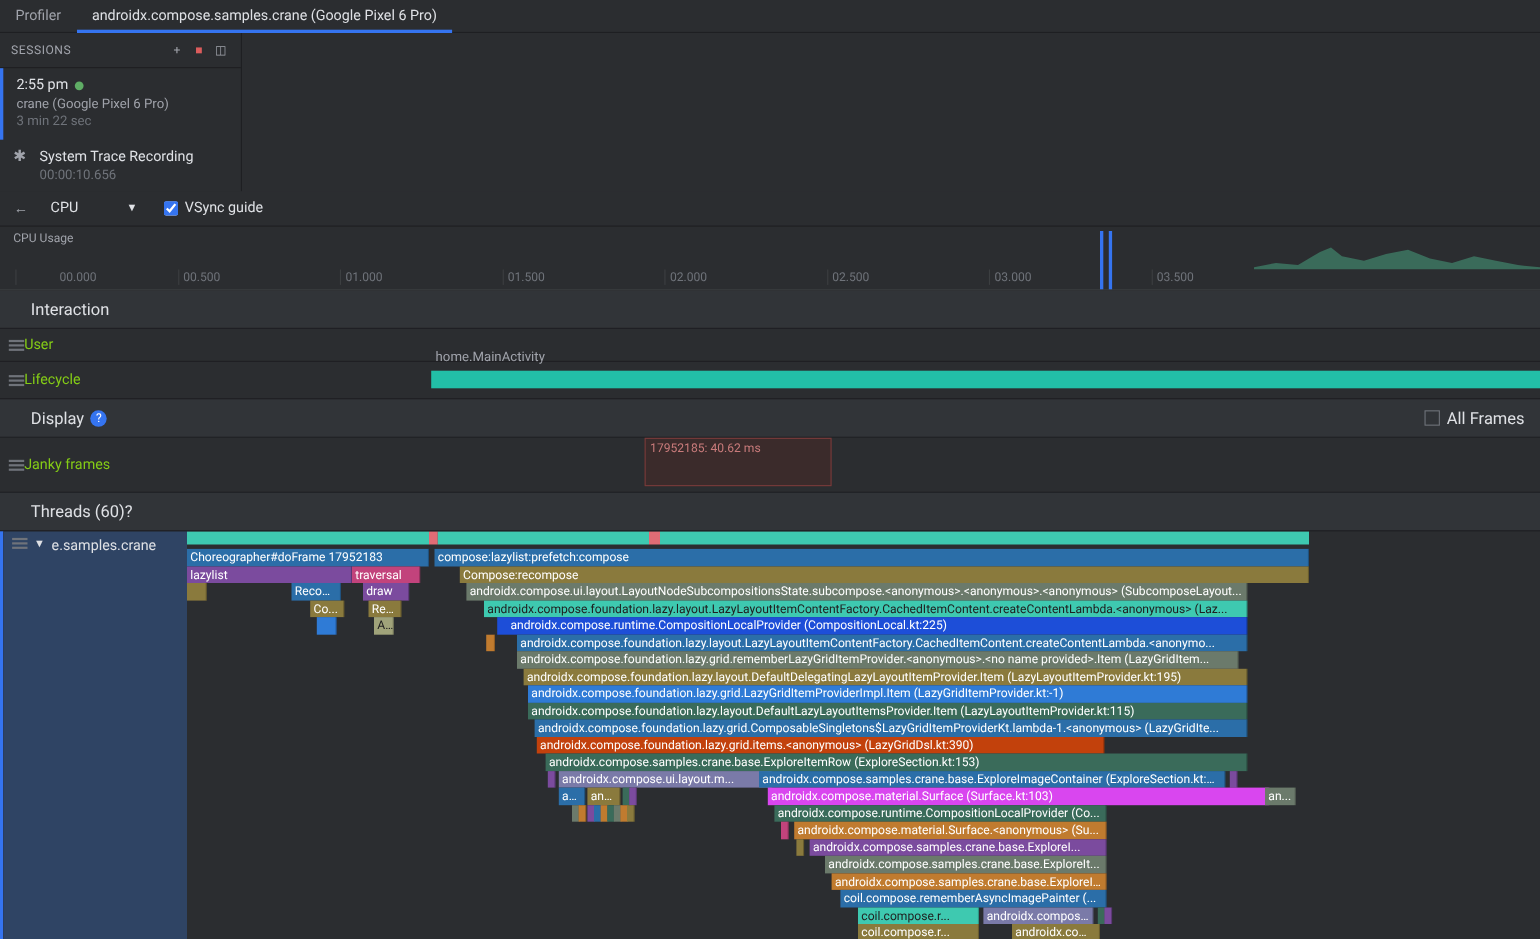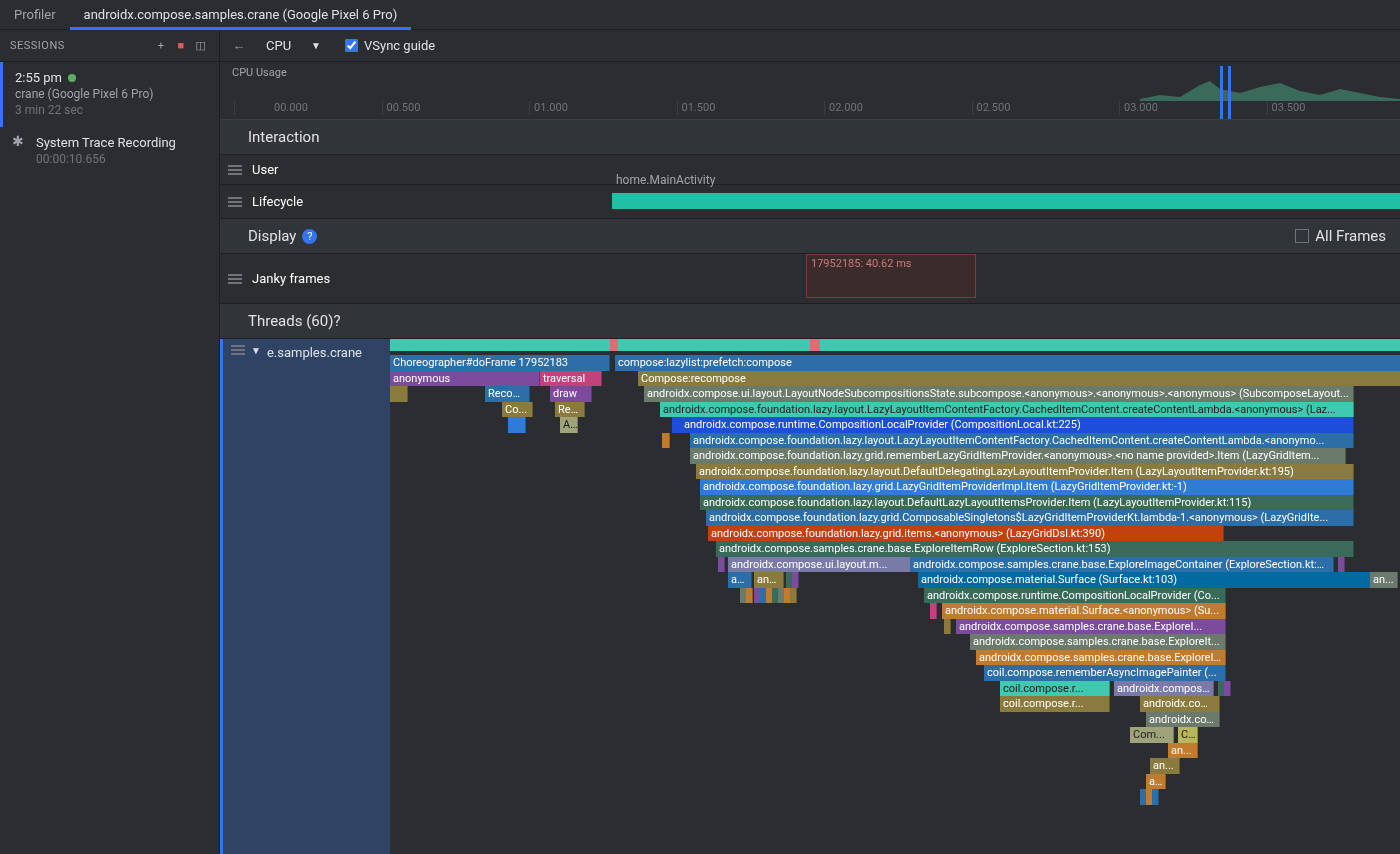--- a/index.html
+++ b/index.html
@@ -1,53 +1,53 @@
 <!DOCTYPE html>
 <html><head>
 <meta charset="utf-8">
 <style>
 * { margin:0; padding:0; box-sizing:border-box; font-family:-apple-system,BlinkMacSystemFont,"Segoe UI",Roboto,sans-serif; }
 body { background:#2b2d30; color:#bcbec4; font-size:13px; overflow:hidden; width:1400px; height:854px; }
 .tab-bar { height:30px; background:#2b2d30; border-bottom:1px solid #1e1f22; display:flex; align-items:stretch; }
 .tab { padding:0 14px; display:flex; align-items:center; color:#a0a3ab; font-size:13px; position:relative; cursor:default; }
 .tab.active { color:#dfe1e5; }
 .tab.active::after { content:""; position:absolute; bottom:-1px; left:0; right:0; height:3px; background:#3574f0; }
-.main { display:flex; height:calc(100% - 30px); }
+.main { display:flex; height:calc(100% - 30px);flex-direction:column; }
 .sidebar { width:220px; background:#2b2d30; border-right:1px solid #1e1f22; display:flex; flex-direction:column; }
 .sessions-hdr { height:32px; display:flex; align-items:center; padding:0 10px; border-bottom:1px solid #1e1f22; font-size:11px; letter-spacing:0.5px; color:#a0a3ab; }
 .sessions-hdr .sp { flex:1; }
 .sessions-hdr .ic { width:16px; height:16px; display:flex; align-items:center; justify-content:center; margin-left:4px; color:#a0a3ab; cursor:pointer; }
 .session { padding:8px 10px 10px 12px; border-left:3px solid #3574f0; }
 .session .time { color:#dfe1e5; font-size:13px; display:flex; align-items:center; gap:6px; }
 .dot-green { width:8px; height:8px; border-radius:50%; background:#5fad65; display:inline-block; }
 .session .dev { color:#a0a3ab; font-size:12px; margin-top:2px; }
 .session .dur { color:#6f737a; font-size:12px; margin-top:2px; }
 .recording { padding:8px 10px 8px 12px; display:flex; gap:8px; }
 .recording .gear { width:16px; height:16px; flex-shrink:0; position:relative; }
 .recording .gear::before { content:"✱"; color:#a0a3ab; font-size:14px; position:absolute; top:-2px; }
 .recording .info .t { color:#dfe1e5; font-size:13px; }
 .recording .info .s { color:#6f737a; font-size:12px; margin-top:2px; }
 .content { flex:1; display:flex; flex-direction:column; background:#2b2d30; overflow:hidden; }
 .toolbar { height:32px; display:flex; align-items:center; padding:0 8px; border-bottom:1px solid #1e1f22; gap:8px; }
 .tb-btn { width:22px; height:22px; display:flex; align-items:center; justify-content:center; color:#a0a3ab; cursor:pointer; }
-.tb-sel { display:flex; align-items:center; gap:20px; color:#dfe1e5; padding:0 8px; cursor:pointer; }
+.tb-sel { display:flex; align-items:center; gap:44px; color:#dfe1e5; padding:0 8px; cursor:pointer; }
 .tb-chk { display:flex; align-items:center; gap:6px; color:#dfe1e5; margin-left:8px; }
 .tb-chk input { accent-color:#3574f0; }
 .timeline-area { flex:1; display:flex; flex-direction:column; overflow:hidden; background:#1e1f22; }
 .cpu-usage { height:58px; background:#2b2d30; border-bottom:1px solid #3c3f41; position:relative; }
 .cpu-usage .lbl { position:absolute; top:4px; left:12px; font-size:11px; color:#a0a3ab; }
 .cpu-ruler { position:absolute; bottom:0; left:0; right:0; height:20px; display:flex; }
 .tick { position:absolute; bottom:4px; font-size:11px; color:#6f737a; border-left:1px solid #3c3f41; padding-left:4px; height:14px; }
 .cpu-wave { position:absolute; bottom:18px; right:0; width:260px; height:26px; }
 .cpu-marker { position:absolute; top:4px; bottom:0; width:3px; background:#3574f0; }
 .section-hdr { height:35px; background:#313438; display:flex; align-items:center; padding:0 14px 0 28px; color:#dfe1e5; font-size:15px; border-bottom:1px solid #1e1f22; }
 .section-hdr .q { width:15px; height:15px; border-radius:50%; background:#3574f0; color:#fff; font-size:11px; display:inline-flex; align-items:center; justify-content:center; margin-left:6px; }
 .section-hdr .right { margin-left:auto; display:flex; align-items:center; gap:6px; }
 .row { height:30px; background:#2b2d30; display:flex; align-items:center; border-bottom:1px solid #1e1f22; }
-.row .gutter { width:170px; display:flex; align-items:center; padding-left:8px; gap:10px; color:#ffffff; font-size:13px; }
+.row .gutter { width:170px; display:flex; align-items:center; padding-left:8px; color:#84cc16; font-size:13px; }
 .burger { width:14px; display:flex; flex-direction:column; gap:2px; }
 .burger span { height:2px; background:#6f737a; }
 .row .track { flex:1; position:relative; height:100%; }
 .lifecycle-bar { position:absolute; left:222px; right:0; top:8px; height:16px; background:#22bfa7; }
 .lifecycle-lbl { position:absolute; left:226px; top:-12px; font-size:12px; color:#a0a3ab; }
 .janky-row { height:50px; }
 .janky-box { position:absolute; left:416px; top:0; width:170px; height:44px; border:1px solid #7a3b3b; background:#3b2b2b; }
 .janky-box .jl { font-size:11px; color:#c97b7b; padding:2px 4px; }
 .threads-hdr { height:35px; background:#313438; display:flex; align-items:center; padding:0 14px 0 28px; color:#dfe1e5; font-size:15px; border-bottom:1px solid #1e1f22; }
 .flame-area { flex:1; display:flex; overflow:hidden; border-left:3px solid #3574f0; }
@@ -196,21 +196,21 @@
         <div class="flame" id="flame">
           <div class="thread-state" id="thread-state">
               <div class="ts-seg" style="left: 0px; width: 30px; background: rgb(62, 201, 176);"></div>
               <div class="ts-seg" style="left: 30px; width: 190px; background: rgb(62, 201, 176);"></div>
               <div class="ts-seg" style="left: 220px; width: 8px; background: rgb(224, 108, 117);"></div>
               <div class="ts-seg" style="left: 228px; width: 192px; background: rgb(62, 201, 176);"></div>
               <div class="ts-seg" style="left: 420px; width: 10px; background: rgb(224, 108, 117);"></div>
               <div class="ts-seg" style="left: 430px; width: 590px; background: rgb(62, 201, 176);"></div>
             </div>
         <div class="fbar" title="Choreographer#doFrame 17952183" style="left: 0px; width: 220px; top: 16px; background: rgb(43, 110, 168);">Choreographer#doFrame 17952183</div>
-            <div class="fbar" title="animation" style="left: 0px; width: 150px; top: 31.5px; background: rgb(123, 75, 158);">anonymous</div>
+            <div class="fbar" title="animation" style="left: 0px; width: 150px; top: 31.5px; background: rgb(123, 75, 158);">lazylist</div>
             <div class="fbar" title="" style="left: 0px; width: 18px; top: 47px; background: rgb(138, 122, 61);"></div>
             <div class="fbar" title="Recom..." style="left: 95px; width: 45px; top: 47px; background: rgb(43, 110, 168);">Recom...</div>
             <div class="fbar" title="Co..." style="left: 112px; width: 31px; top: 62.5px; background: rgb(138, 122, 61);">Co...</div>
             <div class="fbar" title="" style="left: 118px; width: 18px; top: 78px; background: rgb(47, 123, 214);"></div>
             <div class="fbar" title="traversal" style="left: 150px; width: 62px; top: 31.5px; background: rgb(194, 67, 124);">traversal</div>
             <div class="fbar" title="draw" style="left: 160px; width: 42px; top: 47px; background: rgb(123, 75, 158);">draw</div>
             <div class="fbar" title="Rec..." style="left: 165px; width: 30px; top: 62.5px; background: rgb(138, 122, 61);">Rec...</div>
             <div class="fbar dk" title="A..." style="left: 170px; width: 18px; top: 78px; background: rgb(160, 163, 122);">A...</div>
             <div class="fbar" title="compose:lazylist:prefetch:compose" style="left: 225px; width: 795px; top: 16px; background: rgb(43, 110, 168);">compose:lazylist:prefetch:compose</div>
             <div class="fbar" title="Compose:recompose" style="left: 248px; width: 772px; top: 31.5px; background: rgb(138, 122, 61);">Compose:recompose</div>
@@ -227,21 +227,21 @@
             <div class="fbar" title="androidx.compose.foundation.lazy.grid.items.&lt;anonymous&gt; (LazyGridDsl.kt:390)" style="left: 318px; width: 516px; top: 186.5px; background: #c2410c;">androidx.compose.foundation.lazy.grid.items.&lt;anonymous&gt; (LazyGridDsl.kt:390)</div>
             <div class="fbar" title="androidx.compose.samples.crane.base.ExploreItemRow (ExploreSection.kt:153)" style="left: 326px; width: 638px; top: 202px; background: rgb(58, 107, 90);">androidx.compose.samples.crane.base.ExploreItemRow (ExploreSection.kt:153)</div>
             <div class="fbar" title="" style="left: 328px; width: 4px; top: 217.5px; background: rgb(123, 75, 158);"></div>
             <div class="fbar" title="androidx.compose.ui.layout.m..." style="left: 338px; width: 194px; top: 217.5px; background: rgb(122, 122, 168);">androidx.compose.ui.layout.m...</div>
             <div class="fbar" title="androidx.compose.samples.crane.base.ExploreImageContainer (ExploreSection.kt:2..." style="left: 520px; width: 424px; top: 217.5px; background: rgb(43, 110, 168);">androidx.compose.samples.crane.base.ExploreImageContainer (ExploreSection.kt:2...</div>
             <div class="fbar" title="" style="left: 948px; width: 4px; top: 217.5px; background: rgb(123, 75, 158);"></div>
             <div class="fbar" title="andr..." style="left: 338px; width: 24px; top: 233px; background: rgb(43, 110, 168);">andr...</div>
             <div class="fbar" title="andr..." style="left: 364px; width: 30px; top: 233px; background: rgb(138, 122, 61);">andr...</div>
             <div class="fbar" title="" style="left: 396px; width: 4px; top: 233px; background: rgb(58, 107, 90);"></div>
             <div class="fbar" title="" style="left: 402px; width: 4px; top: 233px; background: rgb(123, 75, 158);"></div>
-            <div class="fbar" title="androidx.compose.material.Surface (Surface.kt:103)" style="left: 528px; width: 456px; top: 233px; background: #0369a1;">androidx.compose.material.Surface (Surface.kt:103)</div>
+            <div class="fbar" title="androidx.compose.material.Surface (Surface.kt:103)" style="left: 528px; width: 456px; top: 233px; background: #d946ef;">androidx.compose.material.Surface (Surface.kt:103)</div>
             <div class="fbar" title="" style="left: 350px; width: 4px; top: 248.5px; background: rgb(107, 122, 107);"></div>
             <div class="fbar" title="" style="left: 356px; width: 4px; top: 248.5px; background: rgb(192, 123, 47);"></div>
             <div class="fbar" title="" style="left: 364px; width: 4px; top: 248.5px; background: rgb(123, 75, 158);"></div>
             <div class="fbar" title="" style="left: 370px; width: 4px; top: 248.5px; background: rgb(43, 110, 168);"></div>
             <div class="fbar" title="" style="left: 376px; width: 4px; top: 248.5px; background: rgb(192, 123, 47);"></div>
             <div class="fbar" title="" style="left: 382px; width: 4px; top: 248.5px; background: rgb(58, 107, 90);"></div>
             <div class="fbar" title="" style="left: 388px; width: 4px; top: 248.5px; background: rgb(107, 122, 107);"></div>
             <div class="fbar" title="" style="left: 394px; width: 4px; top: 248.5px; background: rgb(192, 123, 47);"></div>
             <div class="fbar" title="" style="left: 400px; width: 4px; top: 248.5px; background: rgb(138, 122, 61);"></div>
             <div class="fbar" title="androidx.compose.runtime.CompositionLocalProvider (Co..." style="left: 534px; width: 302px; top: 248.5px; background: rgb(58, 107, 90);">androidx.compose.runtime.CompositionLocalProvider (Co...</div>

